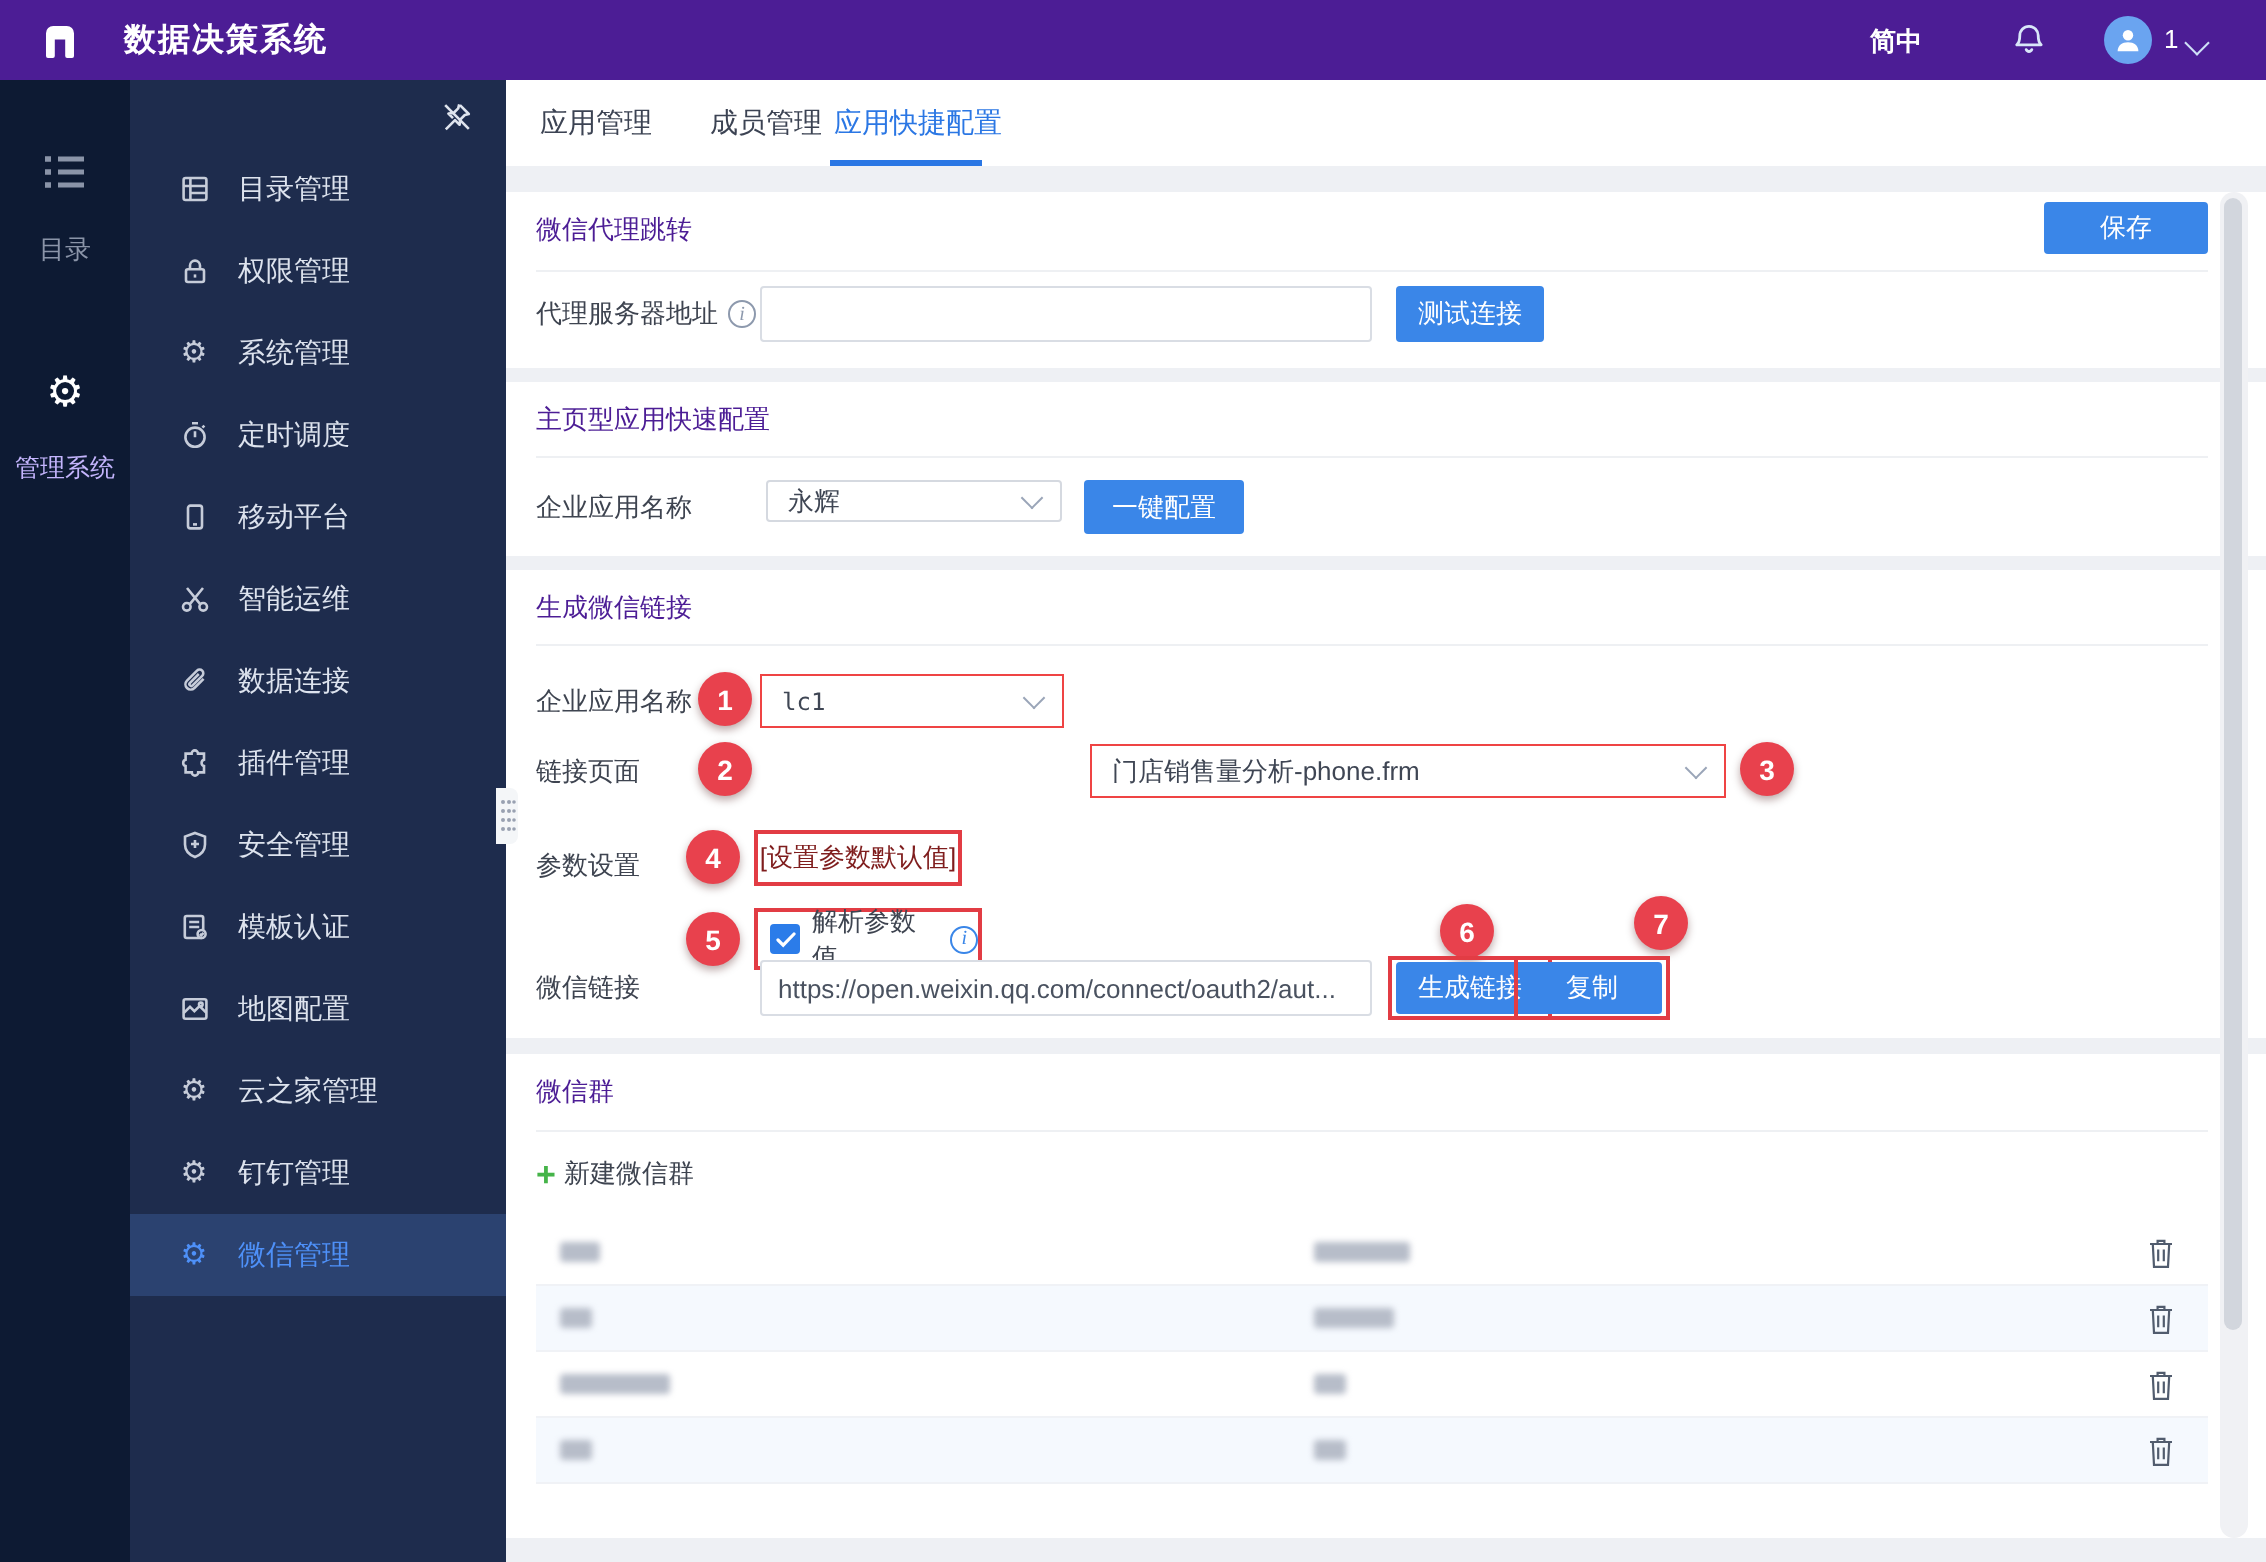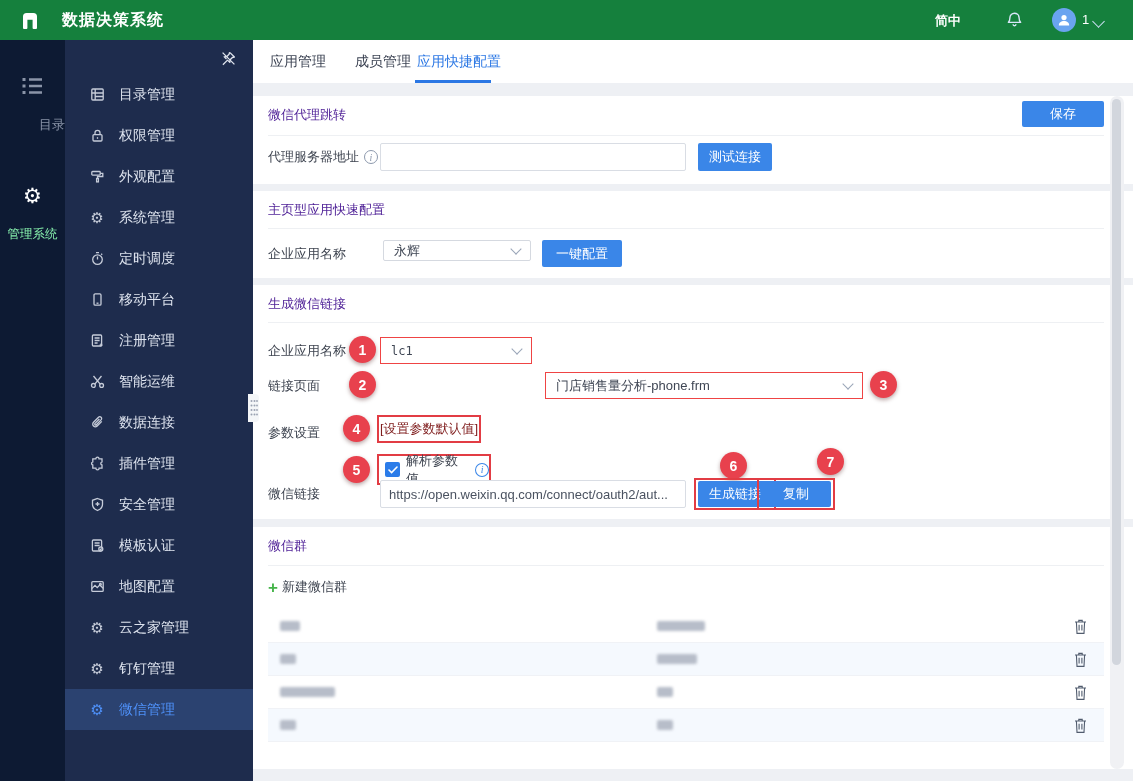--- a/index.html
+++ b/index.html
@@ -1,34 +1,34 @@
 <!DOCTYPE html>
 <html><head>
 <meta charset="utf-8">
 <style>
   * { margin:0; padding:0; box-sizing:border-box; }
   body { font-family:"Liberation Sans", sans-serif; }
   .page { position:relative; width:1133px; height:781px; overflow:hidden; background:#fff; }
 
   
-  .topbar { position:absolute; left:0; top:0; width:1133px; height:40px; background:#15803d; }
+  .topbar { position:absolute; left:0; top:0; width:1133px; height:40px; background:#4c1d95; }
   .logo { position:absolute; left:18px; top:8px; width:24px; height:24px; }
   .app-title { position:absolute; left:62px; top:10px; color:#fff; font-size:16px; font-weight:bold; letter-spacing:1px; }
   .lang { position:absolute; left:935px; top:12px; color:#fff; font-size:13px; font-weight:bold; }
   .bell { position:absolute; left:1006px; top:11px; }
   .avatar { position:absolute; left:1052px; top:8px; width:24px; height:24px; border-radius:50%; background:#6aa4f0; display:flex; align-items:center; justify-content:center; }
   .user-num { position:absolute; left:1082px; top:12px; color:#fff; font-size:13px; }
   .caret { position:absolute; left:1094px; top:17px; width:9px; height:9px; border-right:1.6px solid #cfe0f7; border-bottom:1.6px solid #cfe0f7; transform:rotate(45deg); }
 
   
   .rail { position:absolute; left:0; top:40px; width:65px; height:741px; background:#0d1a33; }
   .rail-ic1 { position:absolute; left:0; top:36px; width:65px; text-align:center; }
-  .rail-lab1 { position:absolute; left:0; top:76px; width:65px; text-align:right; color:#8a94a8; font-size:13px; }
+  .rail-lab1 { position:absolute; left:0; top:76px; width:65px; text-align:center; color:#8a94a8; font-size:13px; }
   .rail-ic2 { position:absolute; left:0; top:144px; width:65px; text-align:center; color:#fff; font-size:21px; }
-  .rail-lab2 { position:absolute; left:0; top:186px; width:65px; text-align:center; color:#86efac; font-size:12.5px; }
+  .rail-lab2 { position:absolute; left:0; top:186px; width:65px; text-align:center; color:#c4b5fd; font-size:12.5px; }
 
   
   .sidebar { position:absolute; left:65px; top:40px; width:188px; height:741px; background:#1e2c4d; }
   .pin { position:absolute; right:16px; top:10px; cursor:pointer; }
   .menu { position:absolute; left:0; top:34px; width:188px; }
   .mi { height:41px; display:flex; align-items:center; padding-left:23px; color:#dde3ee; font-size:14px; cursor:pointer; }
   .mi .ic { width:18px; margin-right:13px; display:flex; align-items:center; justify-content:center; color:#c6ccd9; font-size:15px; line-height:1; }
   .mi.active { background:#2b4270; color:#4e90f8; }
   .mi.active .ic { color:#4e90f8; }
 
@@ -145,30 +145,20 @@
         <span class="ic">
             <svg width="15" height="15" viewBox="0 0 15 15" fill="none" stroke="#c6ccd9" stroke-width="1.3">
               <rect x="3" y="6.6" width="9" height="6.4" rx="1"></rect>
               <path d="M5 6.6V4.8a2.5 2.5 0 0 1 5 0v1.8"></path>
               <path d="M7.5 9.2v1.6"></path>
             </svg>
           </span>
         <span>权限管理</span>
       </div>
 
-      <div class="mi">
-        <span class="ic">
-            <svg width="15" height="15" viewBox="0 0 15 15" fill="none" stroke="#c6ccd9" stroke-width="1.3">
-              <rect x="1.8" y="2.5" width="8.4" height="3.6" rx="0.8"></rect>
-              <path d="M10.2 4.3h2.6v3.2H7.5v2"></path>
-              <rect x="6.6" y="9.5" width="1.8" height="3.4"></rect>
-            </svg>
-          </span>
-        <span>外观配置</span>
-      </div>
 
       <div class="mi">
         <span class="ic">⚙</span>
         <span>系统管理</span>
       </div>
 
       <div class="mi">
         <span class="ic">
             <svg width="15" height="15" viewBox="0 0 15 15" fill="none" stroke="#c6ccd9" stroke-width="1.3">
               <circle cx="7.5" cy="8.6" r="4.8"></circle>
@@ -181,30 +171,20 @@
       <div class="mi">
         <span class="ic">
             <svg width="15" height="15" viewBox="0 0 15 15" fill="none" stroke="#c6ccd9" stroke-width="1.3">
               <rect x="4" y="1.8" width="7" height="11.4" rx="1.2"></rect>
               <path d="M6.5 11.2h2"></path>
             </svg>
           </span>
         <span>移动平台</span>
       </div>
 
-      <div class="mi">
-        <span class="ic">
-            <svg width="15" height="15" viewBox="0 0 15 15" fill="none" stroke="#c6ccd9" stroke-width="1.3">
-              <rect x="2.4" y="2" width="9.2" height="11" rx="1"></rect>
-              <path d="M4.6 5h5M4.6 7.5h5M4.6 10h3"></path>
-              <path d="M11 10.6v3M9.5 12.1h3" stroke-width="1.2"></path>
-            </svg>
-          </span>
-        <span>注册管理</span>
-      </div>
 
       <div class="mi">
         <span class="ic">
             <svg width="15" height="15" viewBox="0 0 15 15" fill="none" stroke="#c6ccd9" stroke-width="1.3">
               <circle cx="3.4" cy="11.4" r="1.9"></circle>
               <circle cx="11.6" cy="11.4" r="1.9"></circle>
               <path d="M4.8 10.2L11.5 2M10.2 10.2L3.5 2"></path>
             </svg>
           </span>
         <span>智能运维</span>

